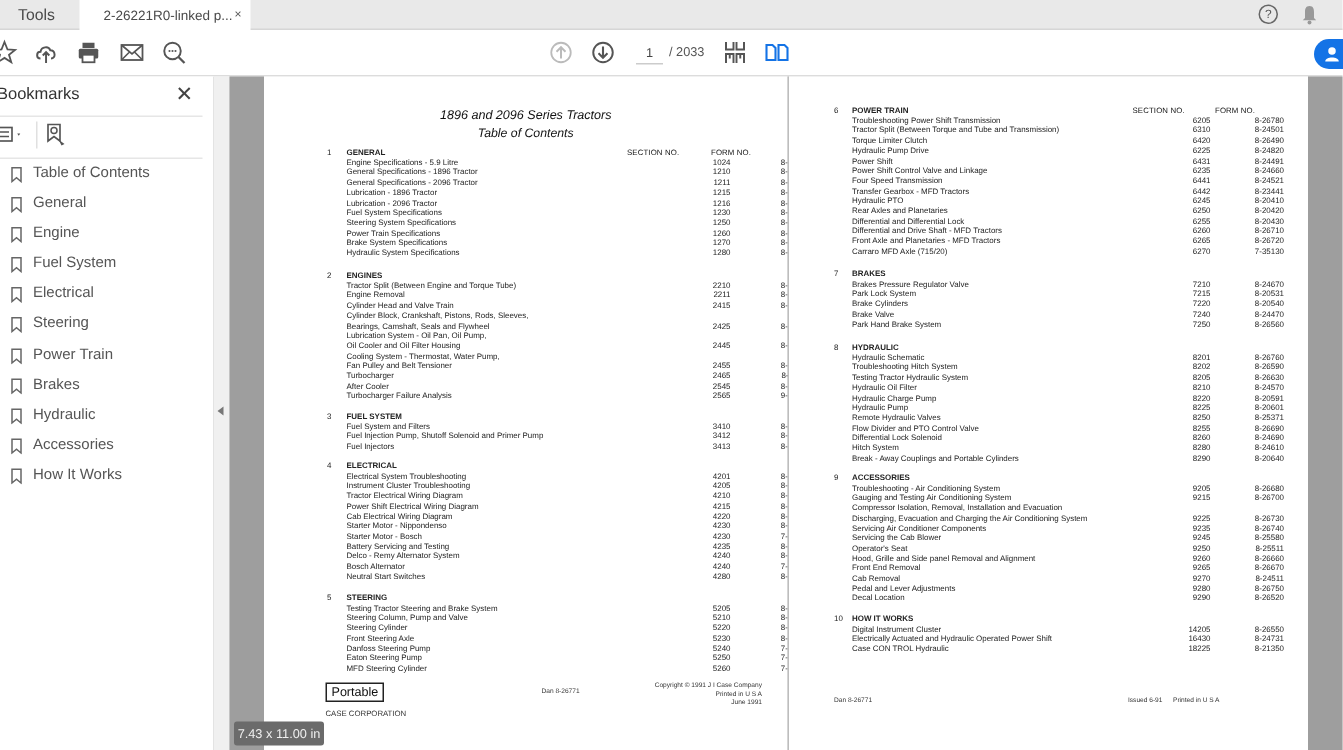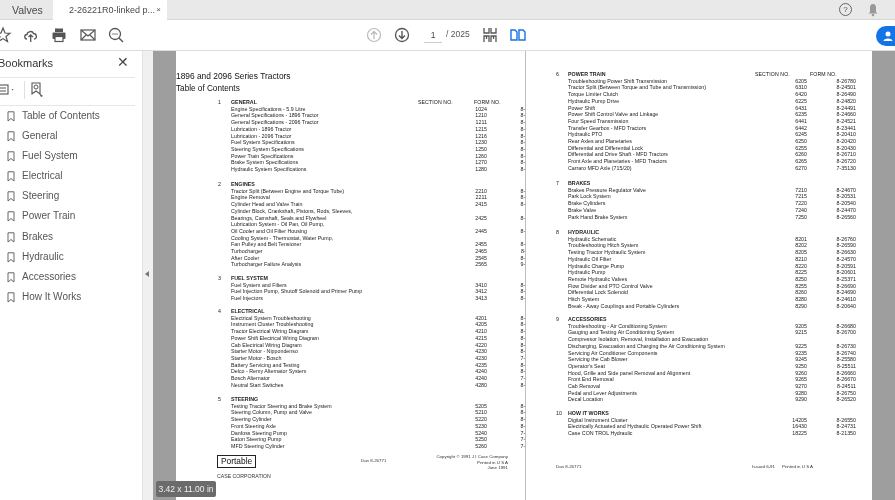--- a/index.html
+++ b/index.html
@@ -33,39 +33,39 @@
   .collapse-strip { position: absolute; left: 143px; top: 51px; width: 10px; height: 449px; background: #f0f0f0; }
   .collapse-arrow { position: absolute; left: 2px; top: 220px; width: 0; height: 0; border-top: 3px solid transparent; border-bottom: 3px solid transparent; border-right: 4px solid #777; }
   
   .doc-bg { position: absolute; left: 153px; top: 51px; width: 742px; height: 449px; background: #d9d9d9; }
   .gutter-left { position: absolute; left: 153px; top: 51px; width: 23px; height: 449px; background: #9e9e9e; }
   .gutter-right { position: absolute; left: 872px; top: 51px; width: 23px; height: 449px; background: #9e9e9e; }
   .page { position: absolute; top: 51px; height: 449px; background: #fff; }
   .page-left { left: 176px; width: 349px; }
   .page-right { left: 526px; width: 346px; }
   .page-split { position: absolute; left: 525px; top: 51px; width: 1px; height: 449px; background: #bdbdbd; }
-  .pg-title { position: absolute; width: 100%; text-align: left; font-size: 8.4px; color: #111; }
+  .pg-title { position: absolute; width: 100%; text-align: center; font-size: 8.4px; color: #111; font-style: italic; }
   .sec-hdr { position: absolute; font-size: 5.4px; color: #111; font-weight: bold; letter-spacing: 0.1px; }
   .sec { position: absolute; font-size: 5.3px; color: #222; line-height: 6.7px; }
   .sec .num { position: absolute; left: 0; top: 0; }
   .sec .head { position: absolute; top: 0; font-weight: bold; }
   .sec .rows { position: absolute; top: 6.8px; }
   .row { position: relative; height: 6.7px; white-space: nowrap; }
   .row .t { position: absolute; left: 0; top: 0; }
   .row .s { position: absolute; top: 0; text-align: right; }
   .row .f { position: absolute; top: 0; text-align: right; }
   .reprinted { position: absolute; left: 41px; top: 404px; border: 1px solid #222; padding: 0 3px; font-size: 8.4px; color: #111; line-height: 11px; }
   .small { position: absolute; font-size: 4.4px; color: #333; line-height: 5.4px; white-space: nowrap; }
   .size-tip { position: absolute; left: 156px; top: 481px; width: 60px; height: 16px; background: #6b6b6b; color: #f0f0f0; font-size: 8.5px; line-height: 16px; text-align: center; border-radius: 2px; }
 </style>
 </head>
 <body>
 
 <div class="tabbar">
-  <div class="tab-tools">Valves</div>
+  <div class="tab-tools">Tools</div>
   <div class="tab-doc">
     <span>2-26221R0-linked p...</span>
     <span class="x">×</span>
   </div>
   <div class="help-icon">?</div>
   <svg class="bell-icon" viewBox="0 0 12 14">
     <path d="M6 1 C3.5 1 3 3 3 5 L3 9 L1.5 10.5 L10.5 10.5 L9 9 L9 5 C9 3 8.5 1 6 1 Z" fill="#999"></path>
     <circle cx="6" cy="12" r="1.3" fill="#999"></circle>
   </svg>
 </div>
@@ -97,21 +97,21 @@
 
   <svg class="tb-icon" style="left:365px" viewBox="0 0 18 18">
     <circle cx="9" cy="9" r="6.5" fill="none" stroke="#bbb" stroke-width="1.2"></circle>
     <path d="M9 13 L9 5.5 M6 8.5 L9 5.5 L12 8.5" fill="none" stroke="#bbb" stroke-width="1.3"></path>
   </svg>
   <svg class="tb-icon" style="left:393px" viewBox="0 0 18 18">
     <circle cx="9" cy="9" r="6.5" fill="none" stroke="#555" stroke-width="1.3"></circle>
     <path d="M9 5 L9 12.5 M6 9.5 L9 12.5 L12 9.5" fill="none" stroke="#555" stroke-width="1.4"></path>
   </svg>
   <div class="page-input">1</div>
-  <div class="page-total">/ 2025</div>
+  <div class="page-total">/ 2033</div>
   <svg class="tb-icon" style="left:481px" viewBox="0 0 18 18">
     <path d="M3 2 L3 7 L8 7 L8 2 M10 2 L10 7 L15 7 L15 2 M3 16 L3 10 L8 10 L8 16 M10 16 L10 10 L15 10 L15 16 M5.5 10 L5.5 13 M12.5 10 L12.5 13" fill="none" stroke="#555" stroke-width="1.3"></path>
   </svg>
   <svg class="tb-icon" style="left:509px" viewBox="0 0 18 18">
     <path d="M2 4 L6 4 L8 6 L8 14 L2 14 Z M10 4 L14 4 L16 6 L16 14 L10 14 Z" fill="none" stroke="#1473e6" stroke-width="1.4"></path>
   </svg>
   <div class="share-btn">
     <svg style="position:absolute;left:6px;top:4px" width="12" height="12" viewBox="0 0 12 12">
       <circle cx="6" cy="4" r="2.5" fill="#fff"></circle>
         <path d="M1.5 11 C1.5 7.5 10.5 7.5 10.5 11 Z" fill="#fff"></path>
@@ -141,20 +141,26 @@
         <svg class="ico" viewBox="0 0 8 11">
           <path d="M1 0.8 L7 0.8 L7 10 L4 7.5 L1 10 Z" fill="none" stroke="#666" stroke-width="1"></path>
         </svg>
         <span class="lbl">Table of Contents</span>
       </div>
       <div class="bm-item">
         <svg class="ico" viewBox="0 0 8 11">
           <path d="M1 0.8 L7 0.8 L7 10 L4 7.5 L1 10 Z" fill="none" stroke="#666" stroke-width="1"></path>
         </svg>
         <span class="lbl">General</span>
+      </div>
+      <div class="bm-item">
+        <svg class="ico" viewBox="0 0 8 11">
+          <path d="M1 0.8 L7 0.8 L7 10 L4 7.5 L1 10 Z" fill="none" stroke="#666" stroke-width="1"></path>
+        </svg>
+        <span class="lbl">Engine</span>
       </div>
       <div class="bm-item">
         <svg class="ico" viewBox="0 0 8 11">
           <path d="M1 0.8 L7 0.8 L7 10 L4 7.5 L1 10 Z" fill="none" stroke="#666" stroke-width="1"></path>
         </svg>
         <span class="lbl">Fuel System</span>
       </div>
       <div class="bm-item">
         <svg class="ico" viewBox="0 0 8 11">
           <path d="M1 0.8 L7 0.8 L7 10 L4 7.5 L1 10 Z" fill="none" stroke="#666" stroke-width="1"></path>
@@ -728,13 +734,13 @@
             <span class="f" style="left:264px;width:24px">8-21350</span>
           </div>
         </div>
       </div>
     </div>
   <div class="small" style="left:30px;top:413px">Dan 8-26771</div>
   <div class="small" style="left:226px;top:413px">Issued 6-91</div>
   <div class="small" style="left:256px;top:413px">Printed in U S A</div>
 </div>
 
-<div class="size-tip">3.42 x 11.00 in</div>
+<div class="size-tip">7.43 x 11.00 in</div>
 
 </body></html>

